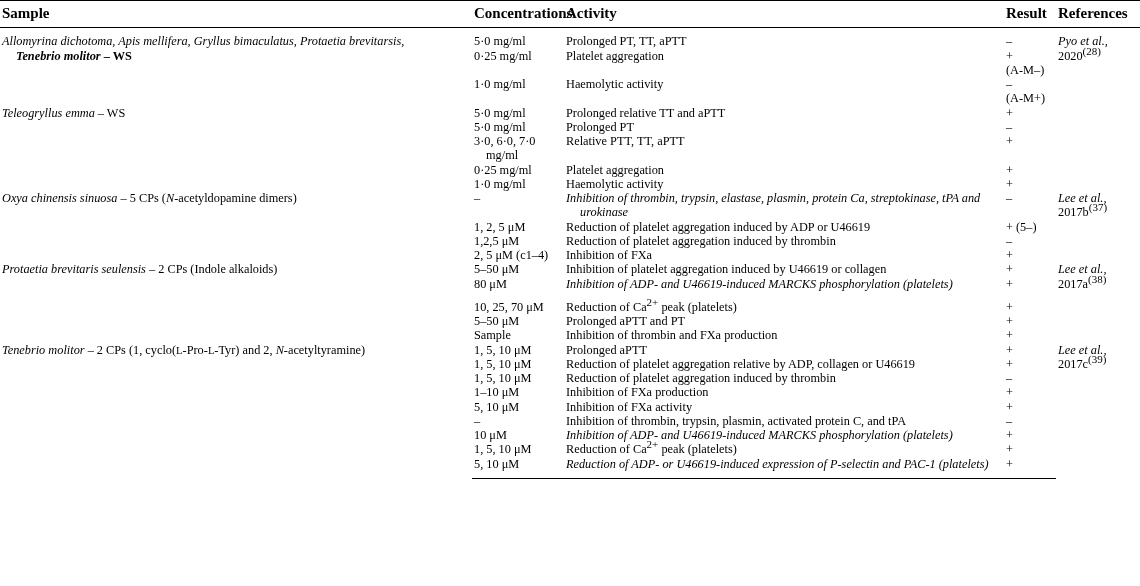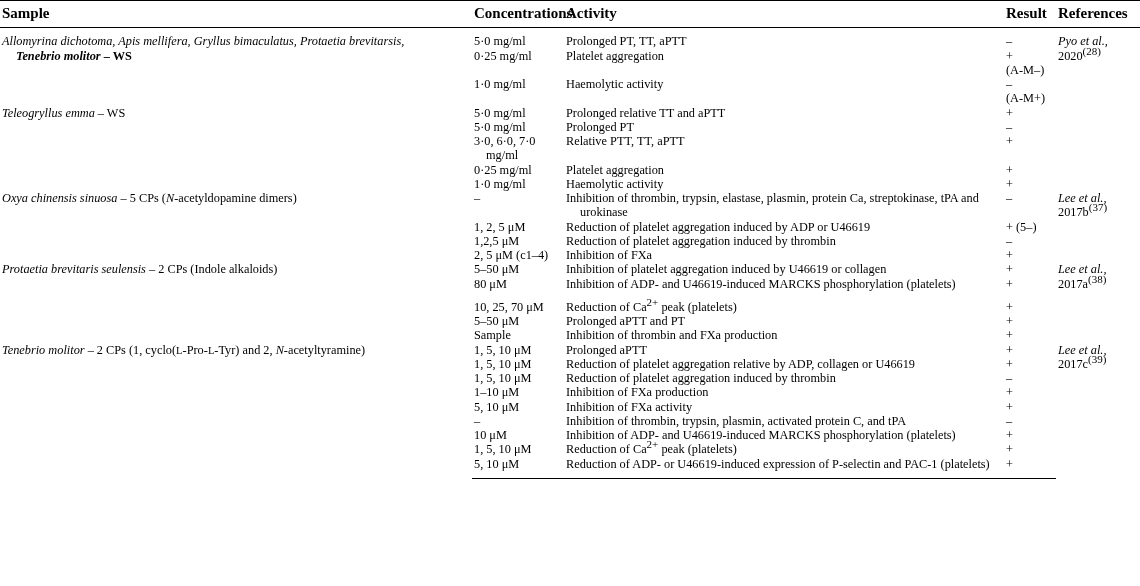--- a/index.html
+++ b/index.html
@@ -58,20 +58,21 @@
   col.c-ref      { width: 84px; }
 
   .ital { font-style: italic; }
   .sample-cell { font-style: normal; }
   .sample-cell .sp { font-style: italic; }
   .indent { display: block; padding-left: 14px; text-indent: 0; font-weight: bold; }
   .hang {
     display: block;
     padding-left: 14px;
     text-indent: -14px;
+    font-style: italic;
   }
   .conc-hang {
     display: block;
     padding-left: 12px;
     text-indent: -12px;
   }
   sup {
     font-size: 11px;
     vertical-align: super;
     line-height: 0;

